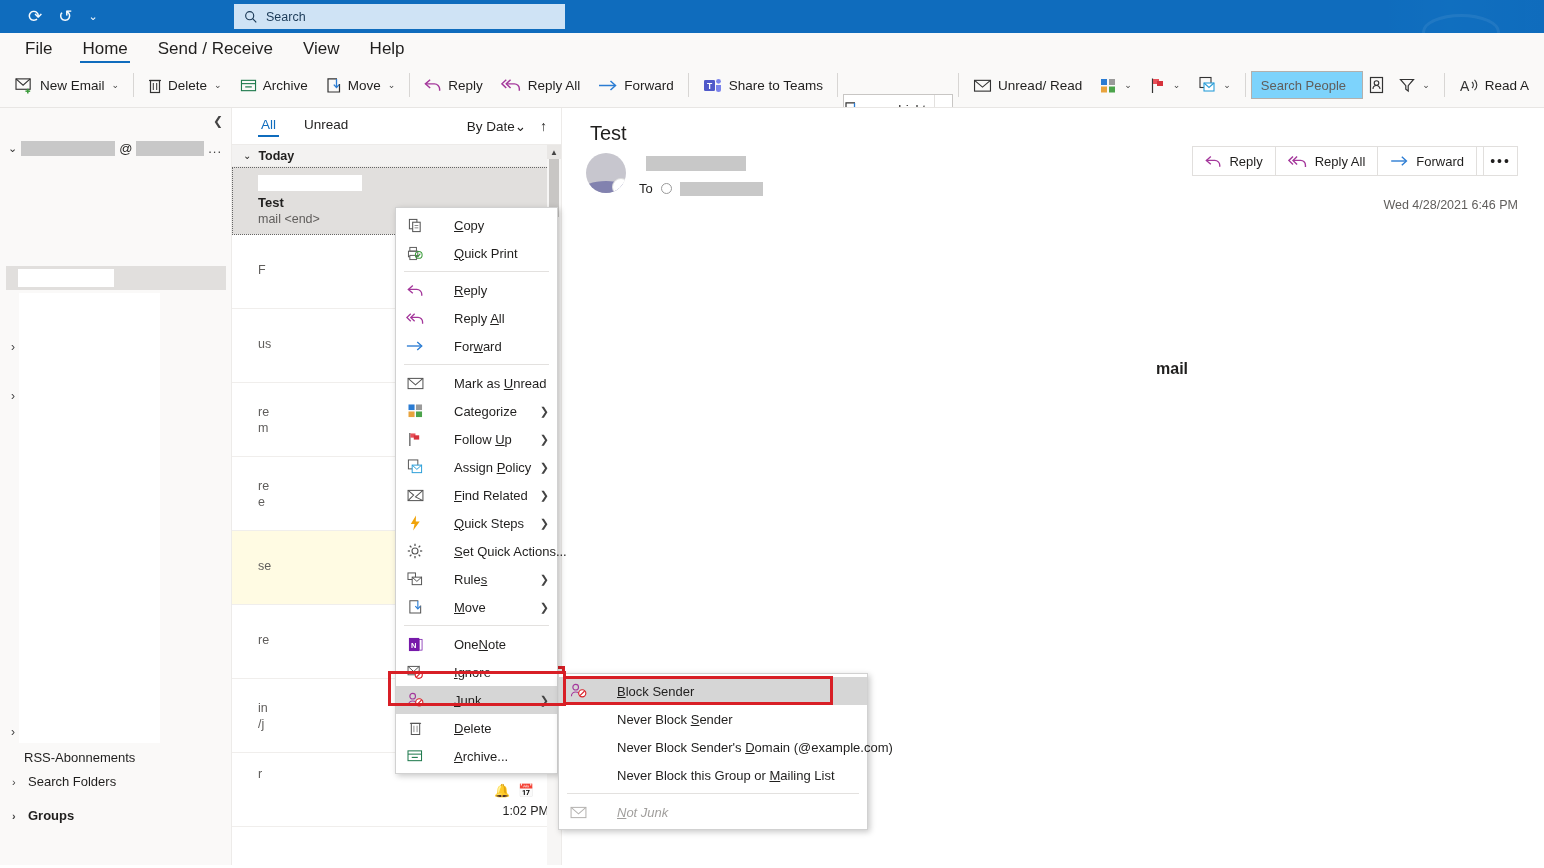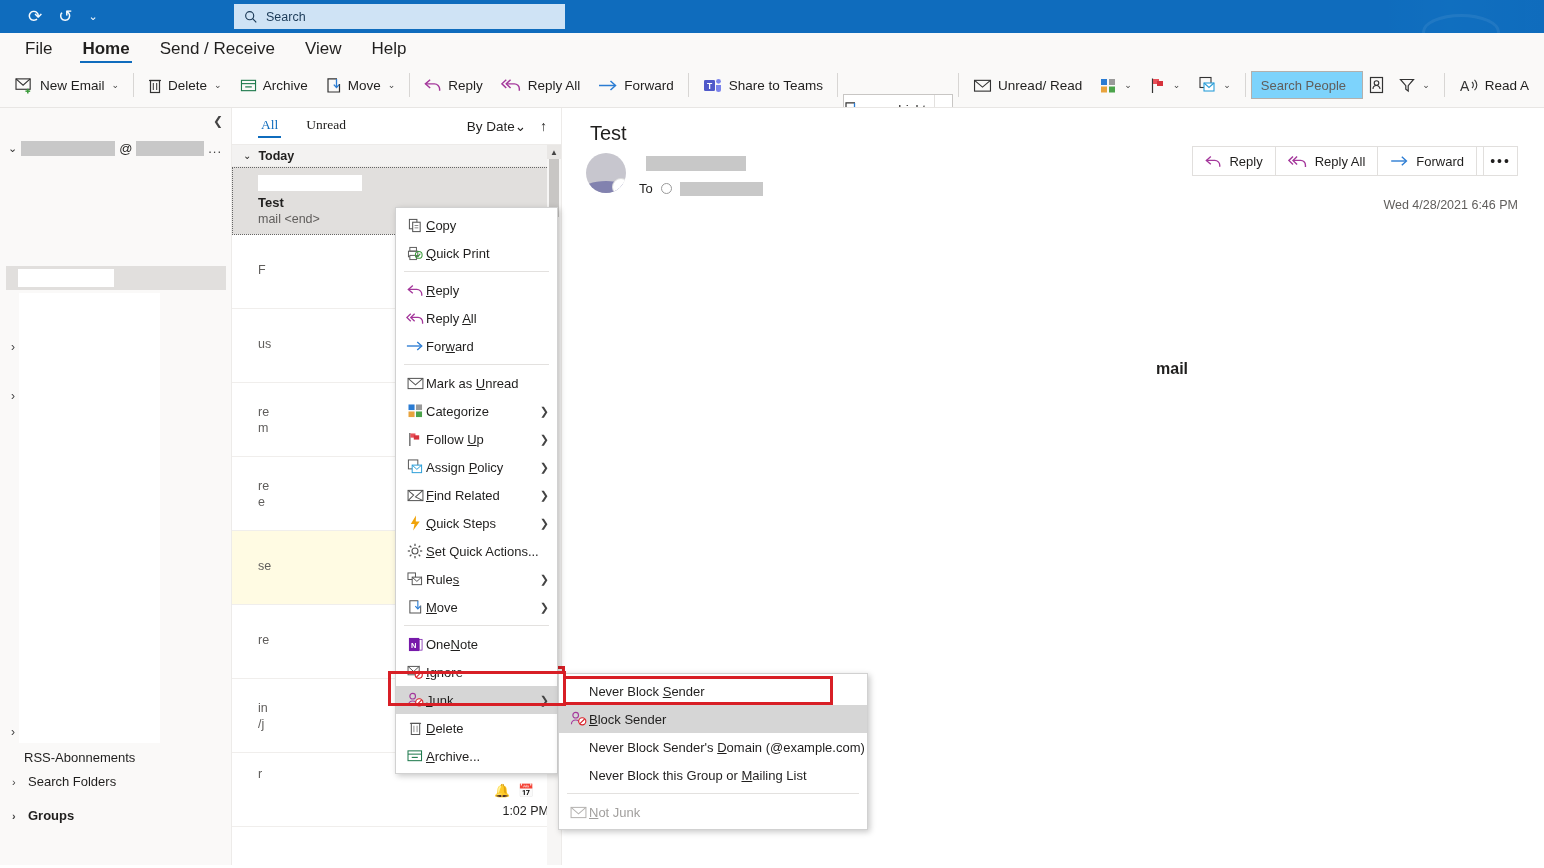--- a/index.html
+++ b/index.html
@@ -37,21 +37,21 @@
 
   
   .tabbar {
     height:30px; background:#faf9f8; display:flex; align-items:flex-end;
     padding-left:12px; gap:4px; border-bottom:0;
   }
   .tab {
     padding:3px 13px 5px; font-size:17px; color:#201f1e; cursor:pointer;
     position:relative; line-height:18px;
   }
-  .tab.active { font-weight:bold; }
+  .tab.active { font-weight:normal; }
   .tab.active::after {
     content:""; position:absolute; left:11px; right:11px; bottom:0;
     height:2px; background:#0f6cbd;
   }
 
   
   .ribbon {
     height:45px; background:#faf9f8; border-bottom:1px solid #e8e6e4;
     display:flex; align-items:center; padding:0 6px; gap:0; white-space:nowrap;
     overflow:hidden;
@@ -121,21 +121,21 @@
 
   
   .mlist {
     width:330px; flex:none; background:#fff; position:relative;
     border-right:1px solid #edebe9;
   }
   .mlhead {
     height:37px; display:flex; align-items:center; padding:0 14px 0 26px;
     border-bottom:1px solid #edebe9; font-size:13.5px;
   }
-  .pivot { color:#0f6cbd; padding:5px 3px 8px; cursor:pointer; position:relative;font-family:Liberation Serif, serif; }
+  .pivot { color:#0f6cbd; padding:5px 3px 8px; cursor:pointer; position:relative; }
   .pivot.active::after {
     content:""; position:absolute; left:0; right:0; bottom:3px; height:2px; background:#0f6cbd;
   }
   .pivot.plain { color:#201f1e; margin-left:22px; }
   .mlhead .grow { flex:1; }
   .sortby { color:#201f1e; cursor:pointer; display:flex; align-items:center; gap:0; }
   .sortdir { margin-left:14px; color:#201f1e; font-size:14px; cursor:pointer; }
   .daygroup {
     height:22px; background:#f3f2f1; display:flex; align-items:center; gap:7px;
     padding-left:11px; font-size:12.5px; font-weight:bold; color:#201f1e;
@@ -207,23 +207,23 @@
   .ctx {
     position:absolute; left:395px; top:207px; width:163px;
     background:#fff; border:1px solid #d1d1d1; box-shadow:2px 2px 6px rgba(0,0,0,.22);
     padding:3px 0; z-index:40;
   }
   .ci {
     display:flex; align-items:center; height:28px; padding:0 6px 0 8px;
     font-size:13px; color:#201f1e; cursor:pointer; position:relative;
   }
   .ci .gi { width:22px; flex:none; display:flex; align-items:center; justify-content:center; }
-  .ci .lb { flex:1; white-space:nowrap; }
+  .ci .lb { flex:1; white-space:nowrap;margin-left:28px; }
   .ci .ar { font-size:11px; color:#444; padding-right:2px; }
-  .ci.dis { color:#a19f9d; cursor:default; }
+  .ci.dis { color:#a19f9d; cursor:default;font-style:italic; }
   .ci.hl { background:#d6d6d6; }
   .cdiv { height:1px; background:#e3e1df; margin:4px 8px; }
   u { text-decoration:underline; }
 
   .ctxsub {
     position:absolute; left:558px; top:673px; width:310px;
     background:#fff; border:1px solid #d1d1d1; box-shadow:2px 2px 6px rgba(0,0,0,.22);
     padding:3px 0; z-index:50;
   }
   .ctxsub .ci { height:28px; }
@@ -771,37 +771,37 @@
           <rect x="1" y="2" width="14.5" height="10.5" fill="none" stroke="#1f7a4d" stroke-width="1.1"></rect>
           <line x1="1" y1="5.5" x2="15.5" y2="5.5" stroke="#1f7a4d" stroke-width="1.1"></line>
           <line x1="5" y1="9" x2="11.5" y2="9" stroke="#1f7a4d" stroke-width="1.2"></line>
         </svg>
       </span>
     <span class="lb"><u>A</u><span>rchive...</span></span>
   </div>
 </div>
 
 <div class="ctxsub">
-  <div class="ci">
-    <span class="gi"></span>
-    <span class="lb">Never Block <u>S</u><span>ender</span></span>
-  </div>
   <div class="ci hl">
     <span class="gi">
         <svg width="17" height="16" viewBox="0 0 18 17">
           <circle cx="6" cy="4.5" r="3" fill="none" stroke="#a4379b" stroke-width="1.2"></circle>
           <path d="M1.5,14 a4.5,4.5 0 0 1 9,0" fill="none" stroke="#a4379b" stroke-width="1.2"></path>
           <circle cx="13" cy="11" r="3.8" fill="#fff" stroke="#d81f26" stroke-width="1.2"></circle>
           <line x1="10.5" y1="13.5" x2="15.5" y2="8.5" stroke="#d81f26" stroke-width="1.2"></line>
         </svg>
       </span>
     <span class="lb"><u>B</u><span>lock Sender</span></span>
   </div>
   <div class="ci">
     <span class="gi"></span>
+    <span class="lb">Never Block <u>S</u><span>ender</span></span>
+  </div>
+  <div class="ci">
+    <span class="gi"></span>
     <span class="lb">Never Block Sender's <u>D</u><span>omain (@example.com)</span></span>
   </div>
   <div class="ci">
     <span class="gi"></span>
     <span class="lb">Never Block this Group or <u>M</u><span>ailing List</span></span>
   </div>
   <div class="cdiv"></div>
   <div class="ci dis">
     <span class="gi">
         <svg width="17" height="13" viewBox="0 0 18 14">

